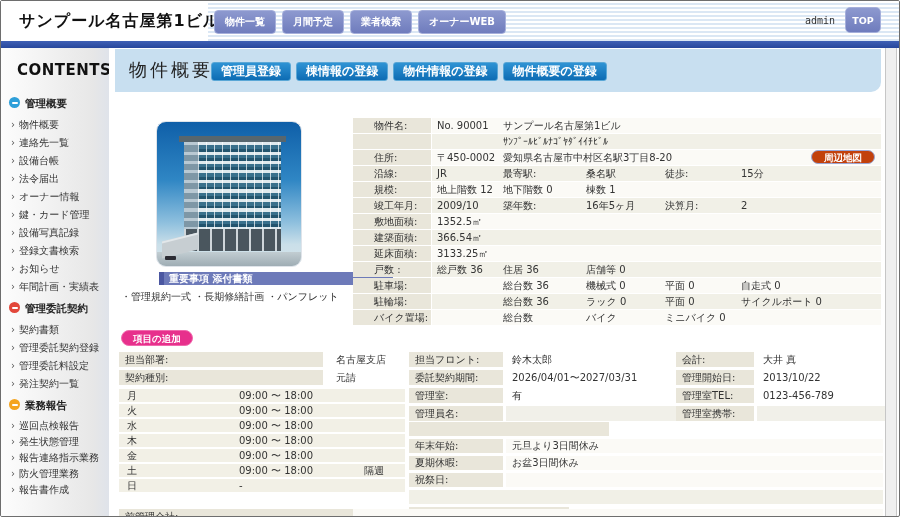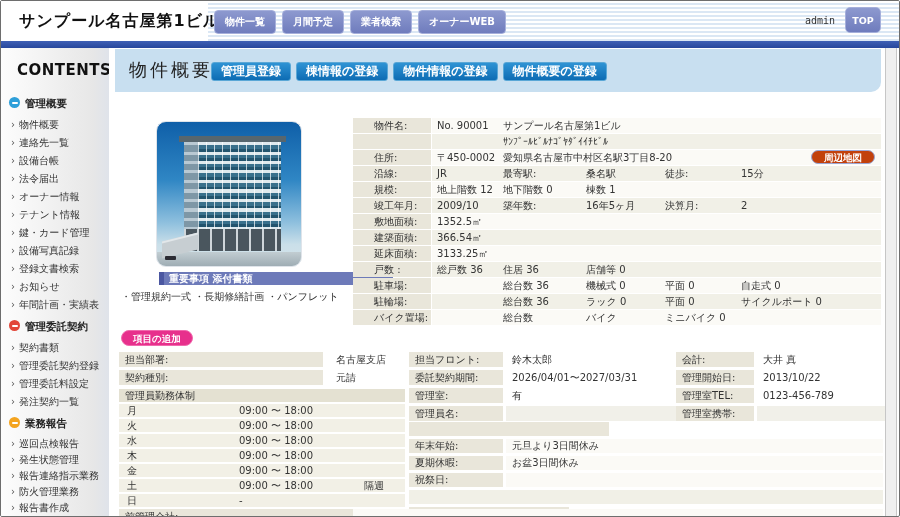--- a/index.html
+++ b/index.html
@@ -150,21 +150,20 @@
           <span class="sec-circle" style="background: rgb(46, 159, 217);">
             <span class="bar"></span>
           </span>
           <span class="sec-label">管理概要</span>
         </div>
         <div class="side-item"><span class="chev">›</span><span>物件概要</span></div>
         <div class="side-item"><span class="chev">›</span><span>連絡先一覧</span></div>
         <div class="side-item"><span class="chev">›</span><span>設備台帳</span></div>
         <div class="side-item"><span class="chev">›</span><span>法令届出</span></div>
         <div class="side-item"><span class="chev">›</span><span>オーナー情報</span></div>
-        <div class="side-item"><span class="chev">›</span><span>テナント情報</span></div>
         <div class="side-item"><span class="chev">›</span><span>鍵・カード管理</span></div>
         <div class="side-item"><span class="chev">›</span><span>設備写真記録</span></div>
         <div class="side-item"><span class="chev">›</span><span>登録文書検索</span></div>
         <div class="side-item"><span class="chev">›</span><span>お知らせ</span></div>
         <div class="side-item"><span class="chev">›</span><span>年間計画・実績表</span></div>
       </div>
       <div class="sec2">
         <div class="sec-header">
           <span class="sec-circle" style="background: rgb(226, 71, 58);">
             <span class="bar"></span>
@@ -333,21 +332,20 @@
       </div>
       <div class="arow">
         <span class="alab w-r1">管理員名:</span>
         <span class="aval v-r1 filled"></span>
         <span class="alab w-r2">管理室携帯:</span>
         <span class="aval v-r2 filled"></span>
       </div>
     </div>
 
   <div class="sched">
-    <div class="sched-header">管理員勤務体制</div>
     <div id="sched-rows">
         <div class="srow">
           <span class="sday">月</span>
           <span class="stime">09:00 〜 18:00</span>
         </div>
         <div class="srow">
           <span class="sday">火</span>
           <span class="stime">09:00 〜 18:00</span>
         </div>
         <div class="srow">

